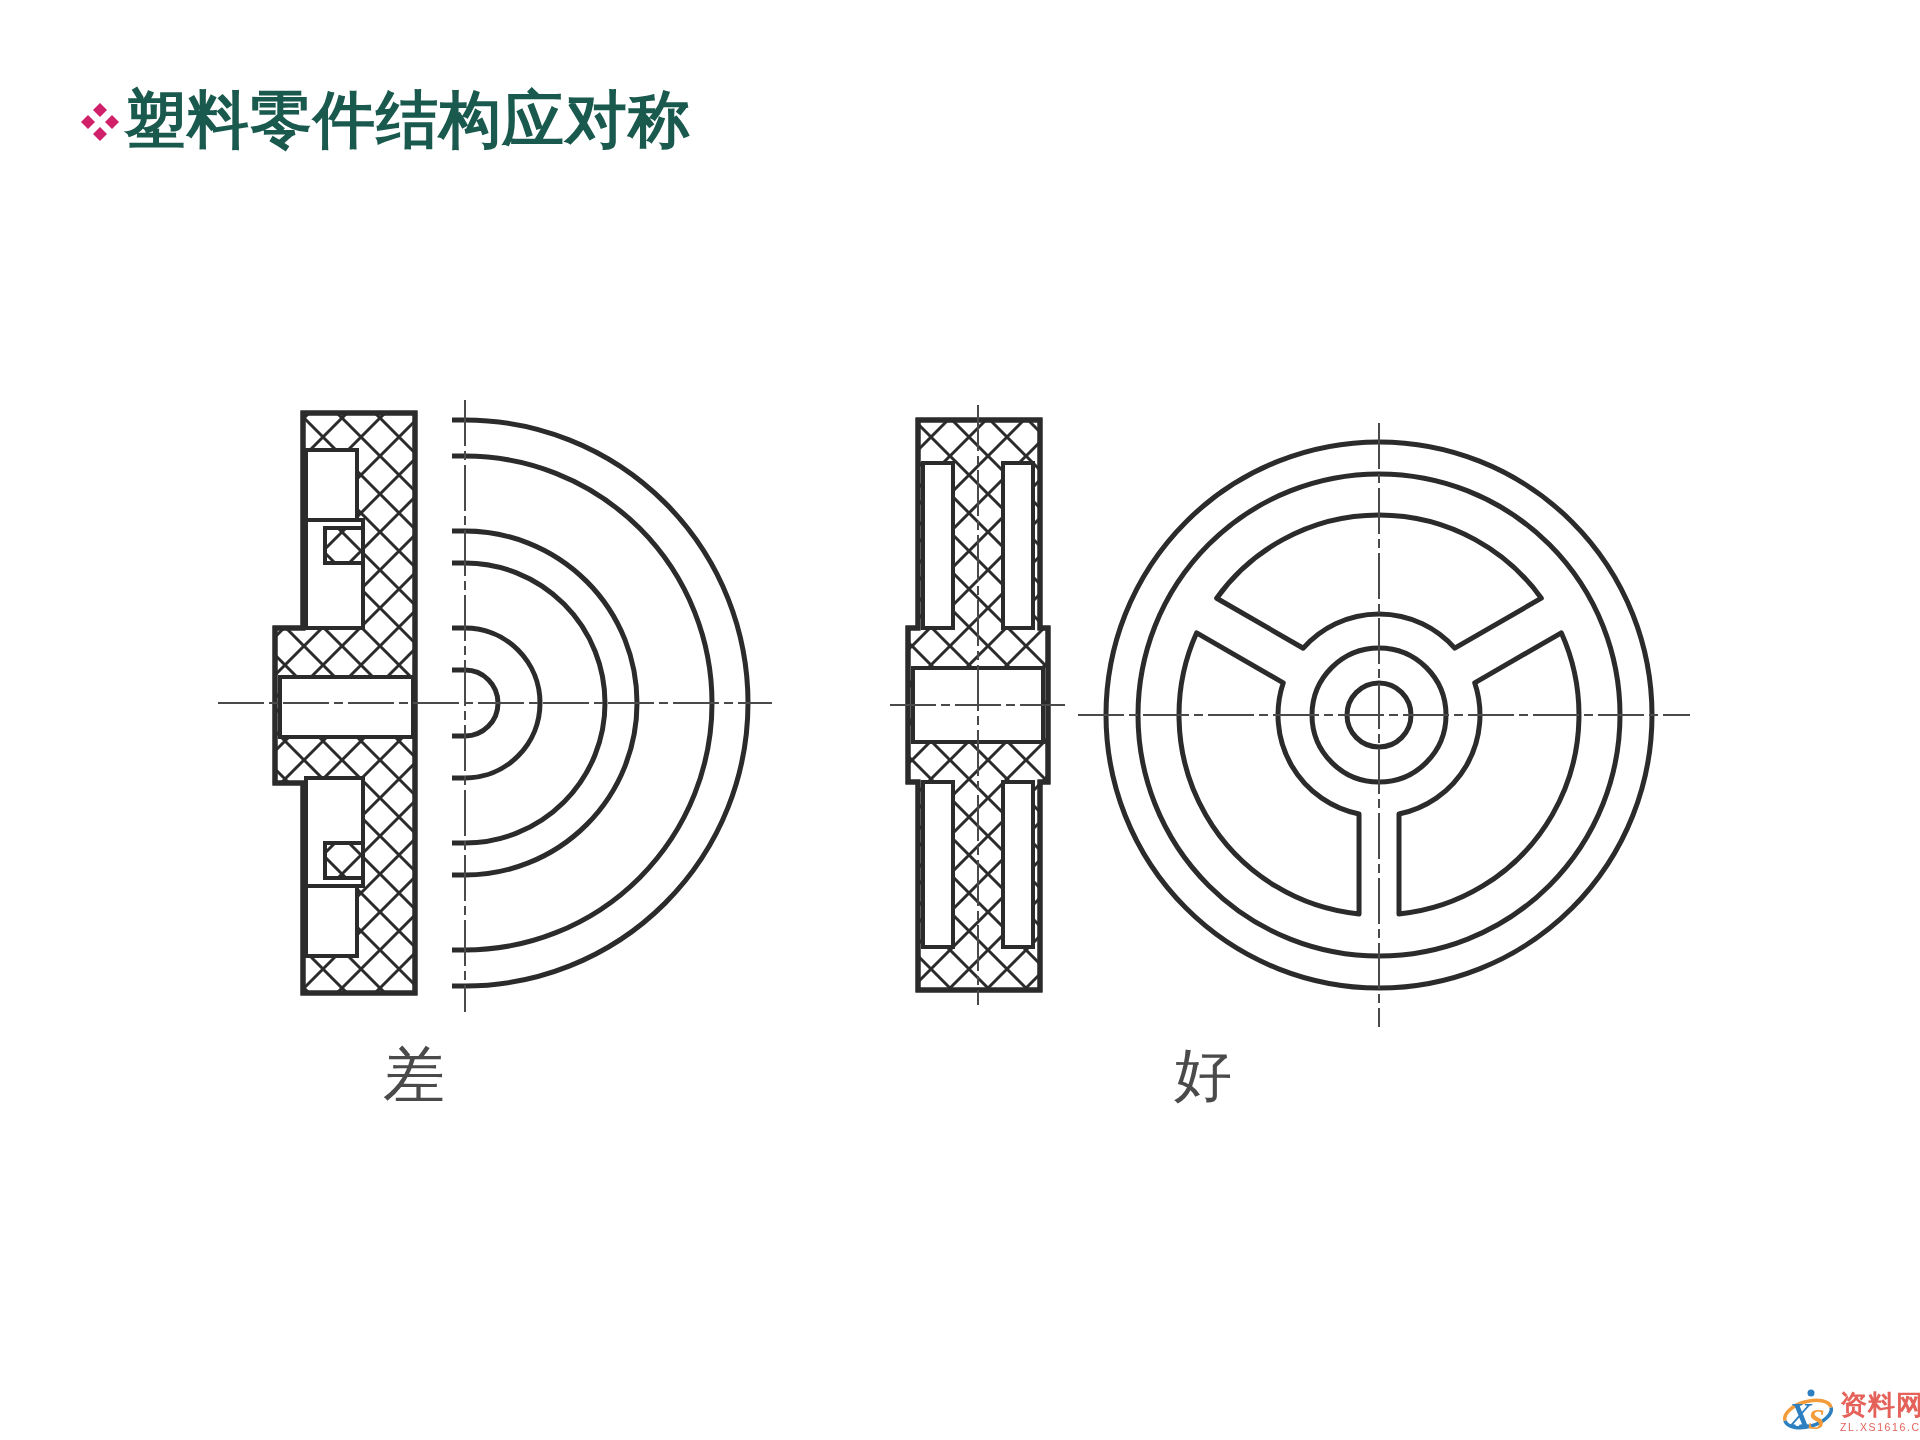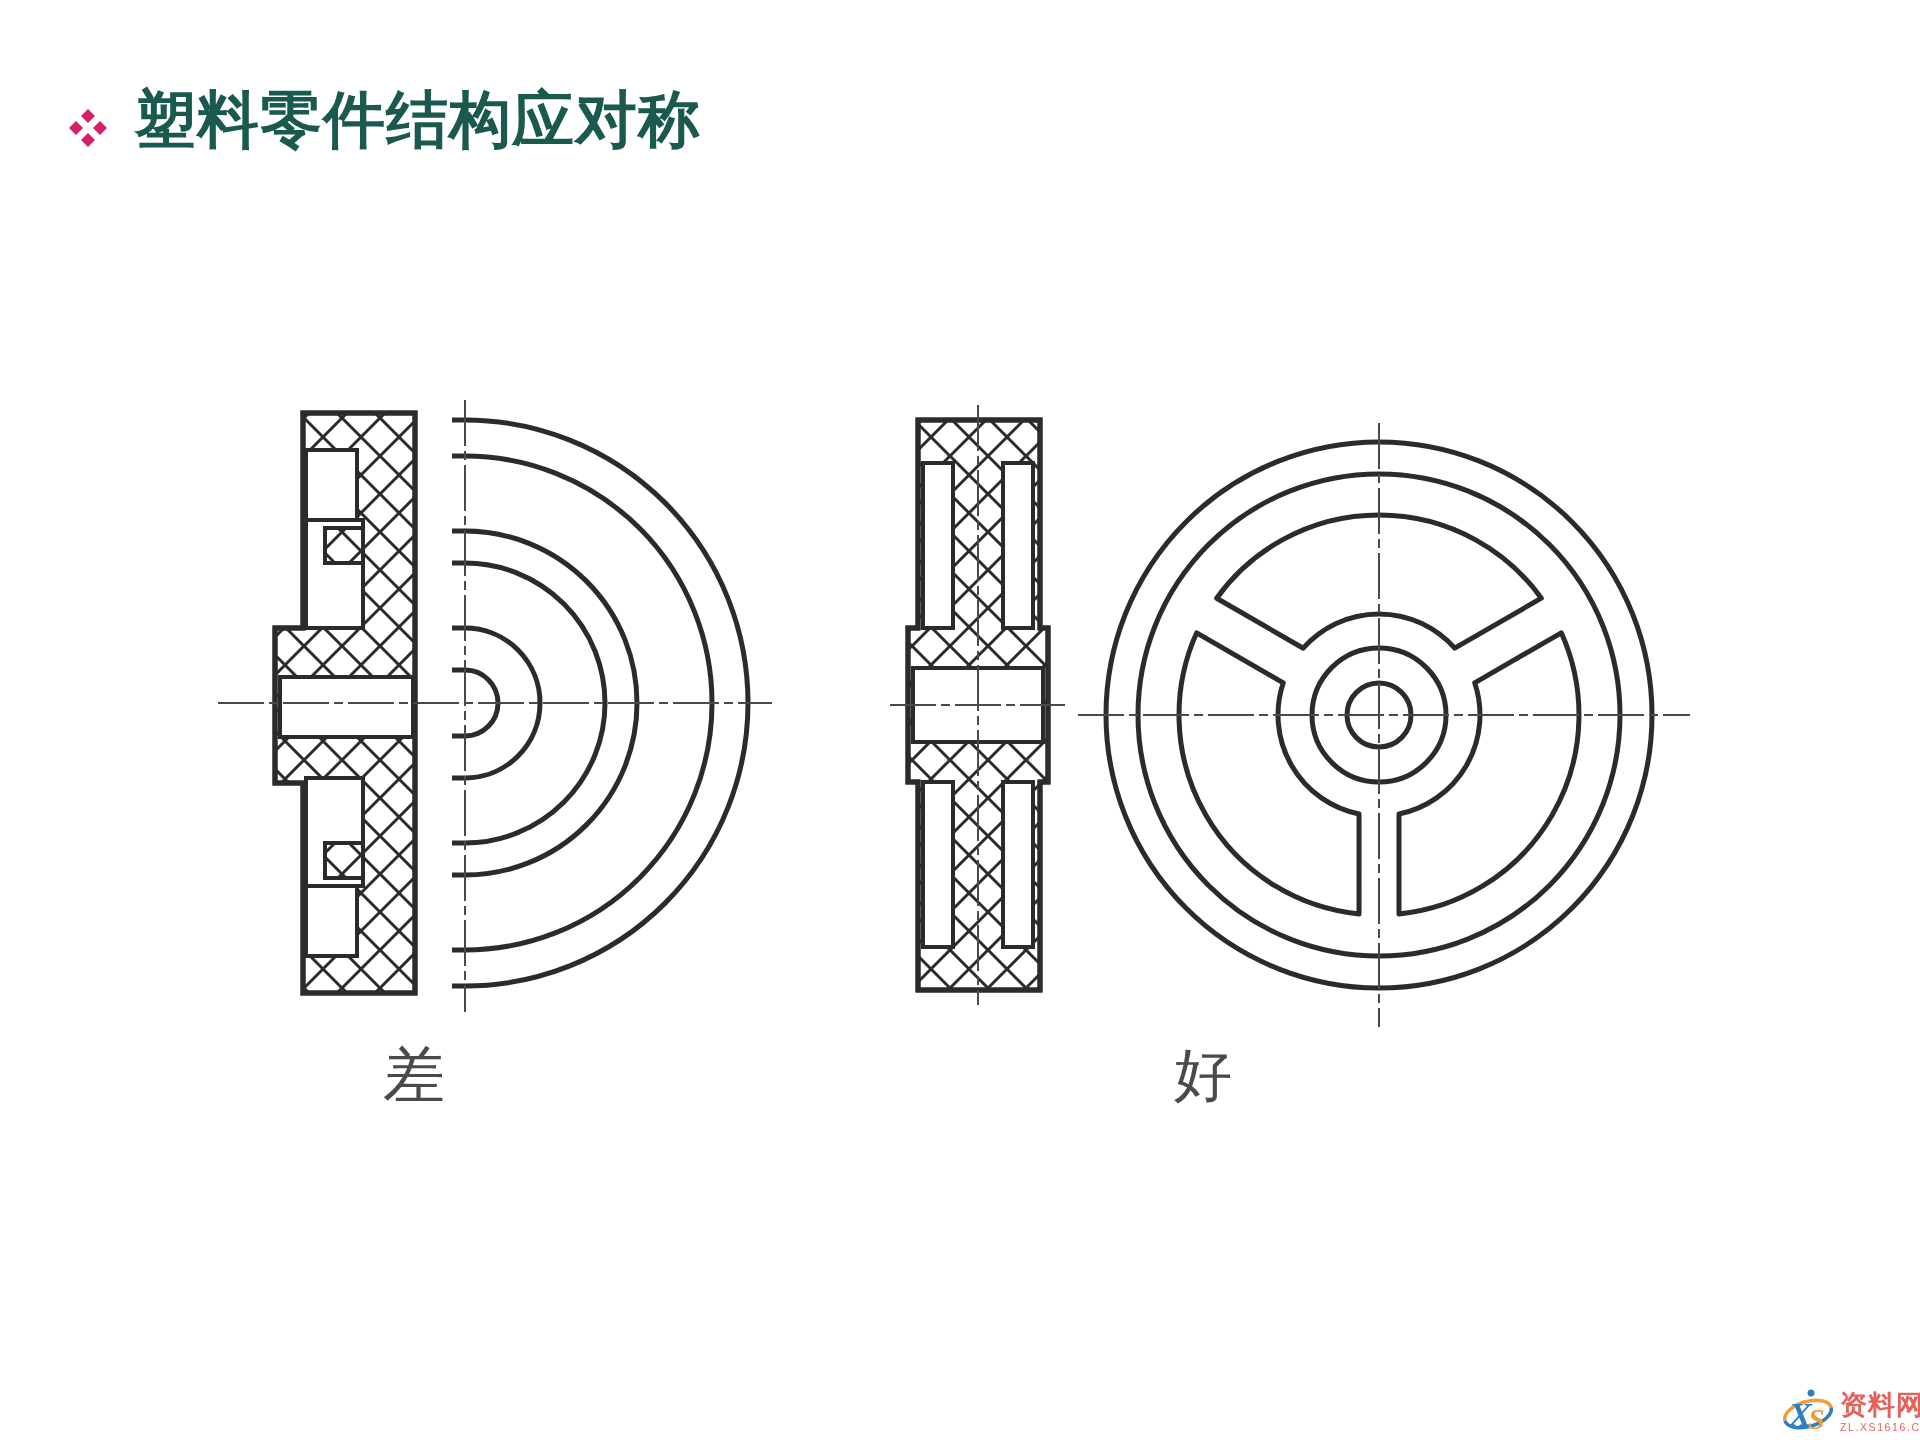--- a/index.html
+++ b/index.html
@@ -3,22 +3,22 @@
 <meta charset="utf-8">
 <style>
   html,body{margin:0;padding:0;}
   body{
     width:1920px;height:1440px;position:relative;overflow:hidden;
     background:#ffffff;
     font-family:"Liberation Sans", sans-serif;
   }
   
   .title-row{
-    position:absolute;left:68px;top:86px;
-    display:flex;align-items:center;gap:26px;
+    position:absolute;left:80px;top:86px;
+    display:flex;align-items:flex-start;gap:4px;
   }
   .bullet{margin-top:16px;flex:0 0 auto;}
   h1.page-title{
     margin:0;font-size:62px;font-weight:bold;line-height:1.1;
     color:#1a5a4e;letter-spacing:1px;
     font-family:"Liberation Sans", sans-serif;
   }
   
   svg.canvas{position:absolute;left:0;top:0;}
   

